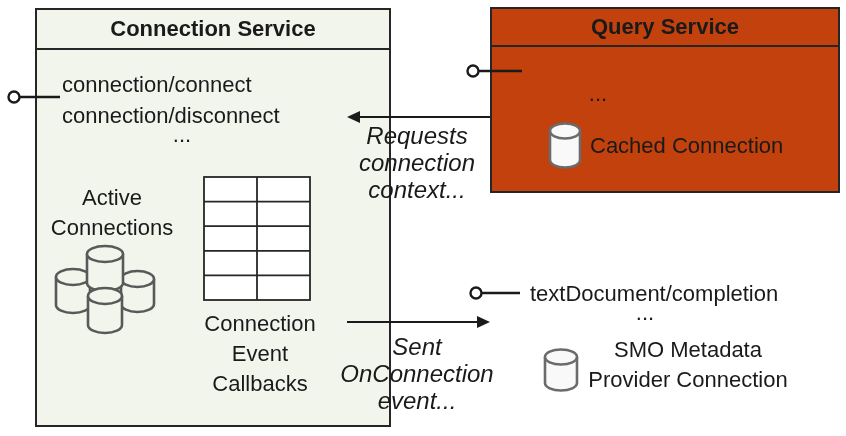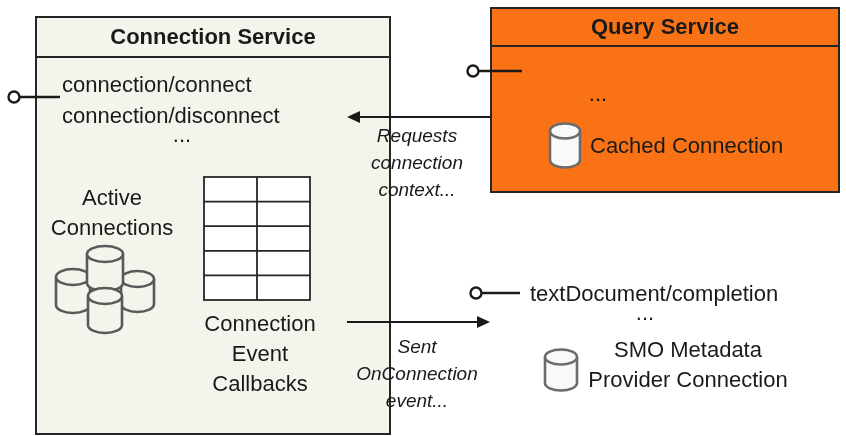--- a/index.html
+++ b/index.html
@@ -2,37 +2,37 @@
 <html><head>
 <meta charset="utf-8">
 <style>
   html,body{margin:0;padding:0;background:#ffffff;}
   .canvas{
     position:relative;width:846px;height:436px;background:#ffffff;
     font-family:"Liberation Sans", sans-serif;color:#1a1a1a;overflow:hidden;
   }
   .box{position:absolute;border:2px solid #262626;box-sizing:border-box;z-index:1;}
   .box.green{background:#F2F5EB;}
-  .box.gray{background:#f97316;}
+  .box.gray{background:#c2410c;}
   .titlebar{
     position:absolute;left:0;right:0;top:0;border-bottom:2px solid #262626;
     display:flex;align-items:center;justify-content:center;
     font-weight:bold;font-size:22px;box-sizing:border-box;
   }
   .txt{position:absolute;z-index:3;font-size:22px;line-height:26px;white-space:nowrap;}
   .txt.center{text-align:center;white-space:normal;}
-  .txt.italic{font-style:italic;font-size:19px;line-height:27px;}
+  .txt.italic{font-style:italic;font-size:24px;line-height:27px;}
   svg.overlay{position:absolute;left:0;top:0;z-index:2;}
 </style>
 </head>
 <body>
 
 <div class="canvas">
 
-  <div class="box green" style="left:35px;top:8px;width:356px;height:419px;margin-top:8px;">
+  <div class="box green" style="left:35px;top:8px;width:356px;height:419px;">
     <div class="titlebar" style="height:40px;">Connection Service</div>
   </div>
 
   <div class="box gray" style="left:490px;top:7px;width:350px;height:186px;">
     <div class="titlebar" style="height:38px;">Query Service</div>
   </div>
 
 
   <svg class="overlay" width="846" height="436" viewBox="0 0 846 436">
 

